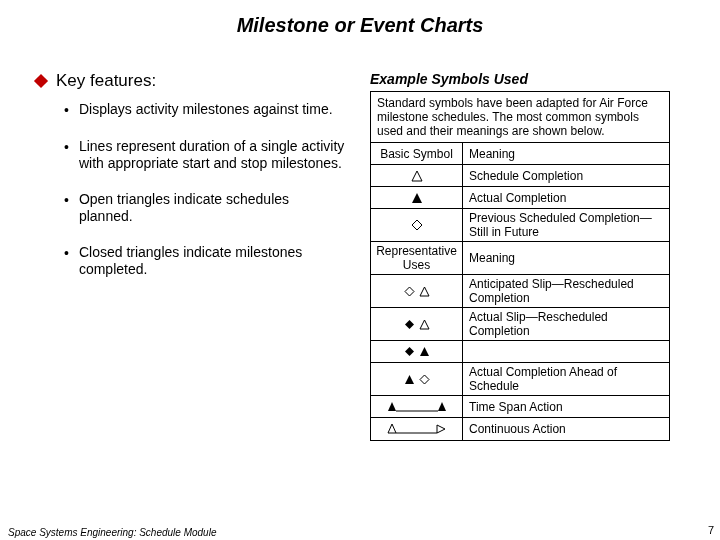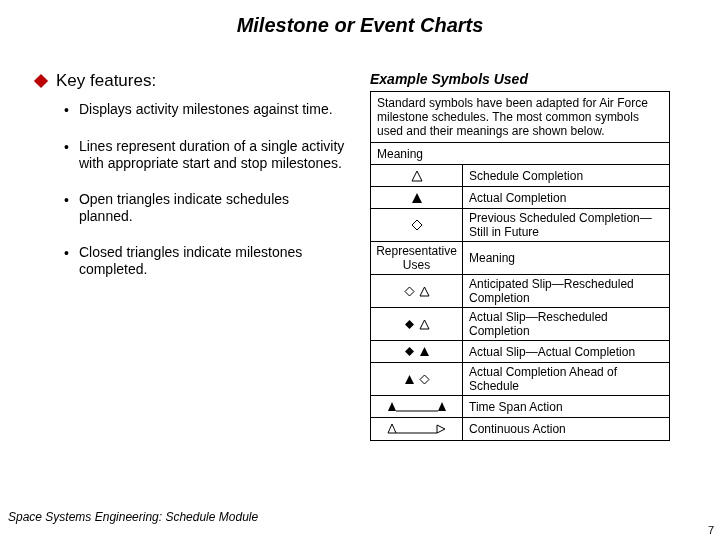--- a/index.html
+++ b/index.html
@@ -93,22 +93,22 @@
   .c2 {
     flex: 1;
     display: flex;
     align-items: center;
     padding: 2px 6px;
   }
   .sym { display: flex; align-items: center; justify-content: center; gap: 4px; }
   .footer-left {
     position: absolute;
     left: 8px;
-    bottom: 16px;
-    font-size: 12px;
+    bottom: 2px;
+    font-size: 10px;
     font-style: italic;
   }
   .footer-right {
     position: absolute;
     right: 6px;
     bottom: 4px;
     font-size: 11px;
   }
   svg { display: block; }
 </style>
@@ -144,20 +144,21 @@
     </div>
   </div>
 
   <div class="right">
     <div class="ex-title">Example Symbols Used</div>
 
     <div class="box">
       <div class="intro">Standard symbols have been adapted for Air Force milestone schedules. The most common symbols used and their meanings are shown below.</div>
 
       <div class="row">
+        <div class="c1">Basic Symbol</div>
         <div class="c2">Meaning</div>
       </div>
 
       <div class="row">
         <div class="c1 sym">
           <svg width="12" height="12">
               <polygon points="6,1 11,11 1,11" fill="none" stroke="#000" stroke-width="1"></polygon>
             </svg>
         </div>
         <div class="c2">Schedule Completion</div>
@@ -208,21 +209,20 @@
       </div>
       <div class="row">
         <div class="c1 sym">
           <svg width="11" height="11">
               <polygon points="5.5,1 10,5.5 5.5,10 1,5.5" fill="#000"></polygon>
             </svg>
           <svg width="11" height="11">
               <polygon points="5.5,1 10,10 1,10" fill="#000"></polygon>
             </svg>
         </div>
-        <div class="c2">Actual Slip—Actual Completion</div>
       </div>
       <div class="row">
         <div class="c1 sym">
           <svg width="11" height="11">
               <polygon points="5.5,1 10,10 1,10" fill="#000"></polygon>
             </svg>
           <svg width="11" height="11">
               <polygon points="5.5,1 10,5.5 5.5,10 1,5.5" fill="none" stroke="#000" stroke-width="1"></polygon>
             </svg>
         </div>

